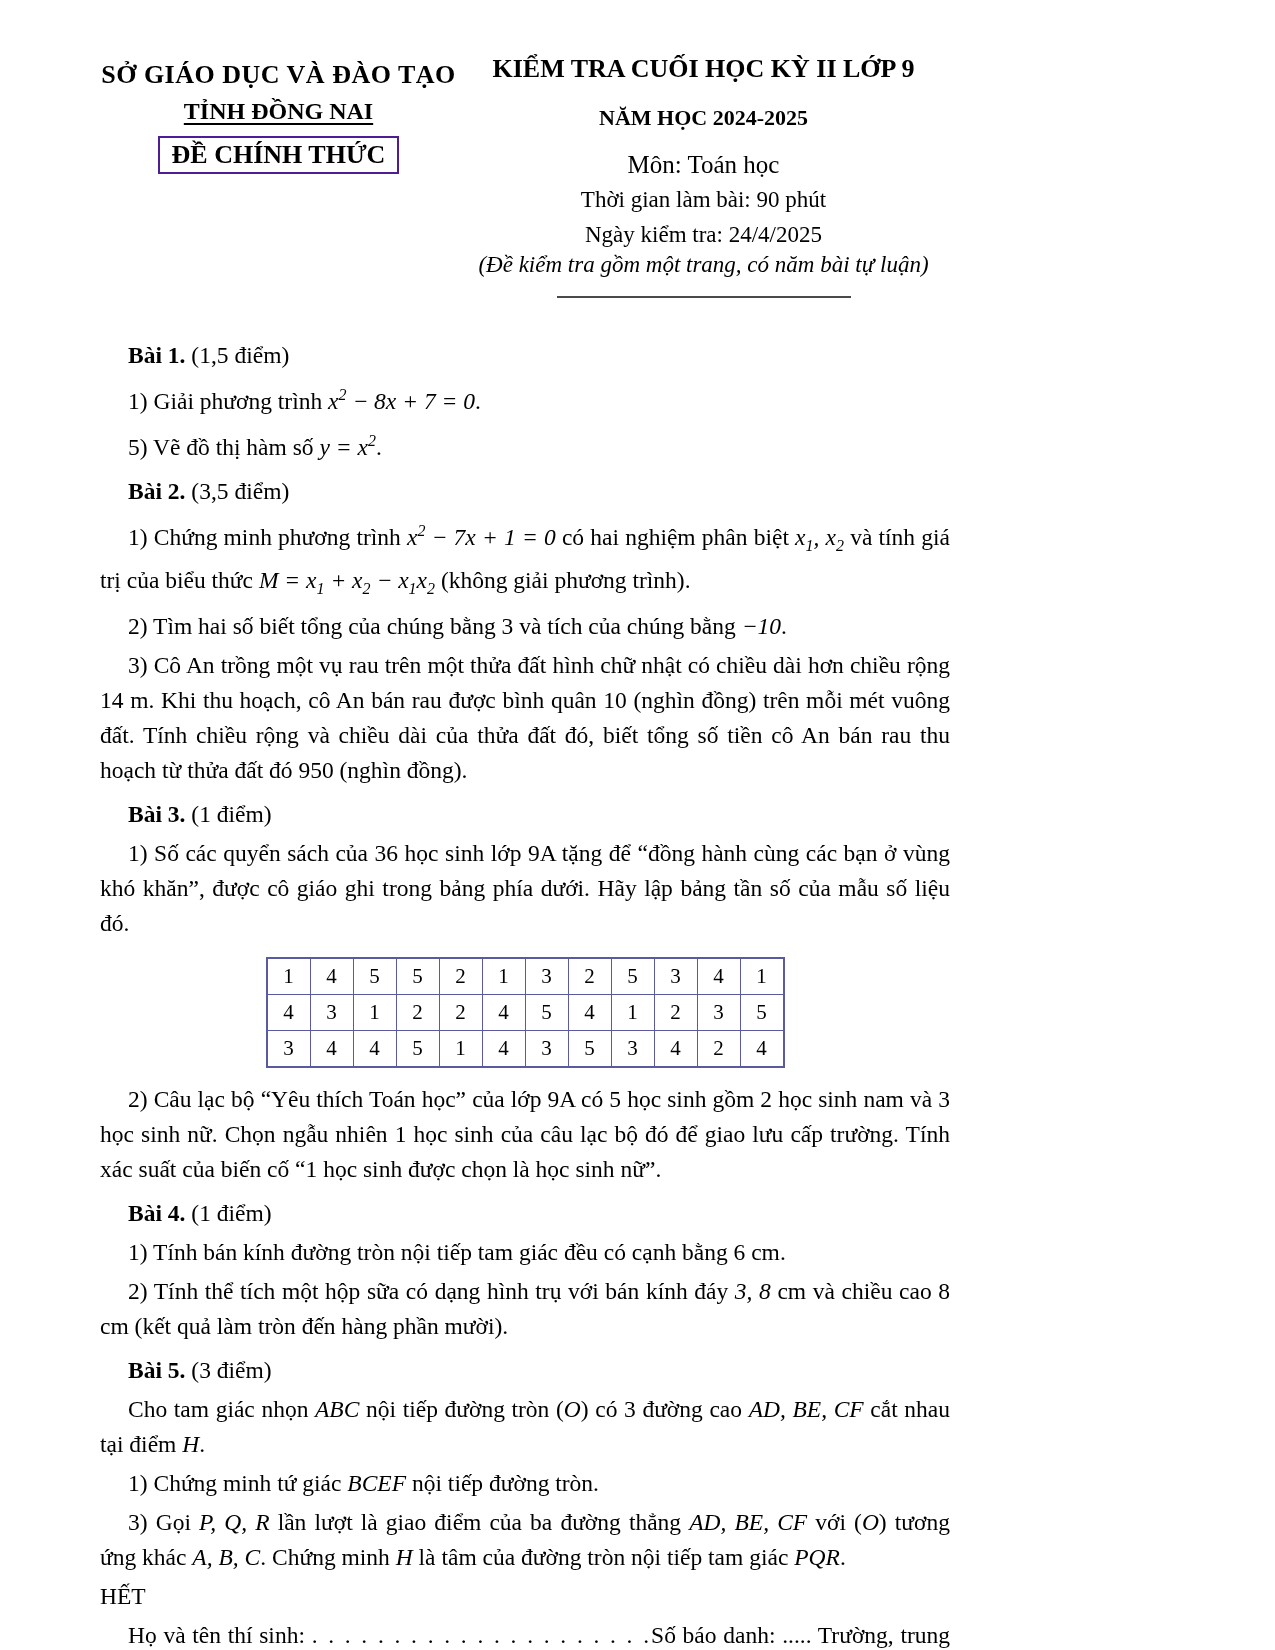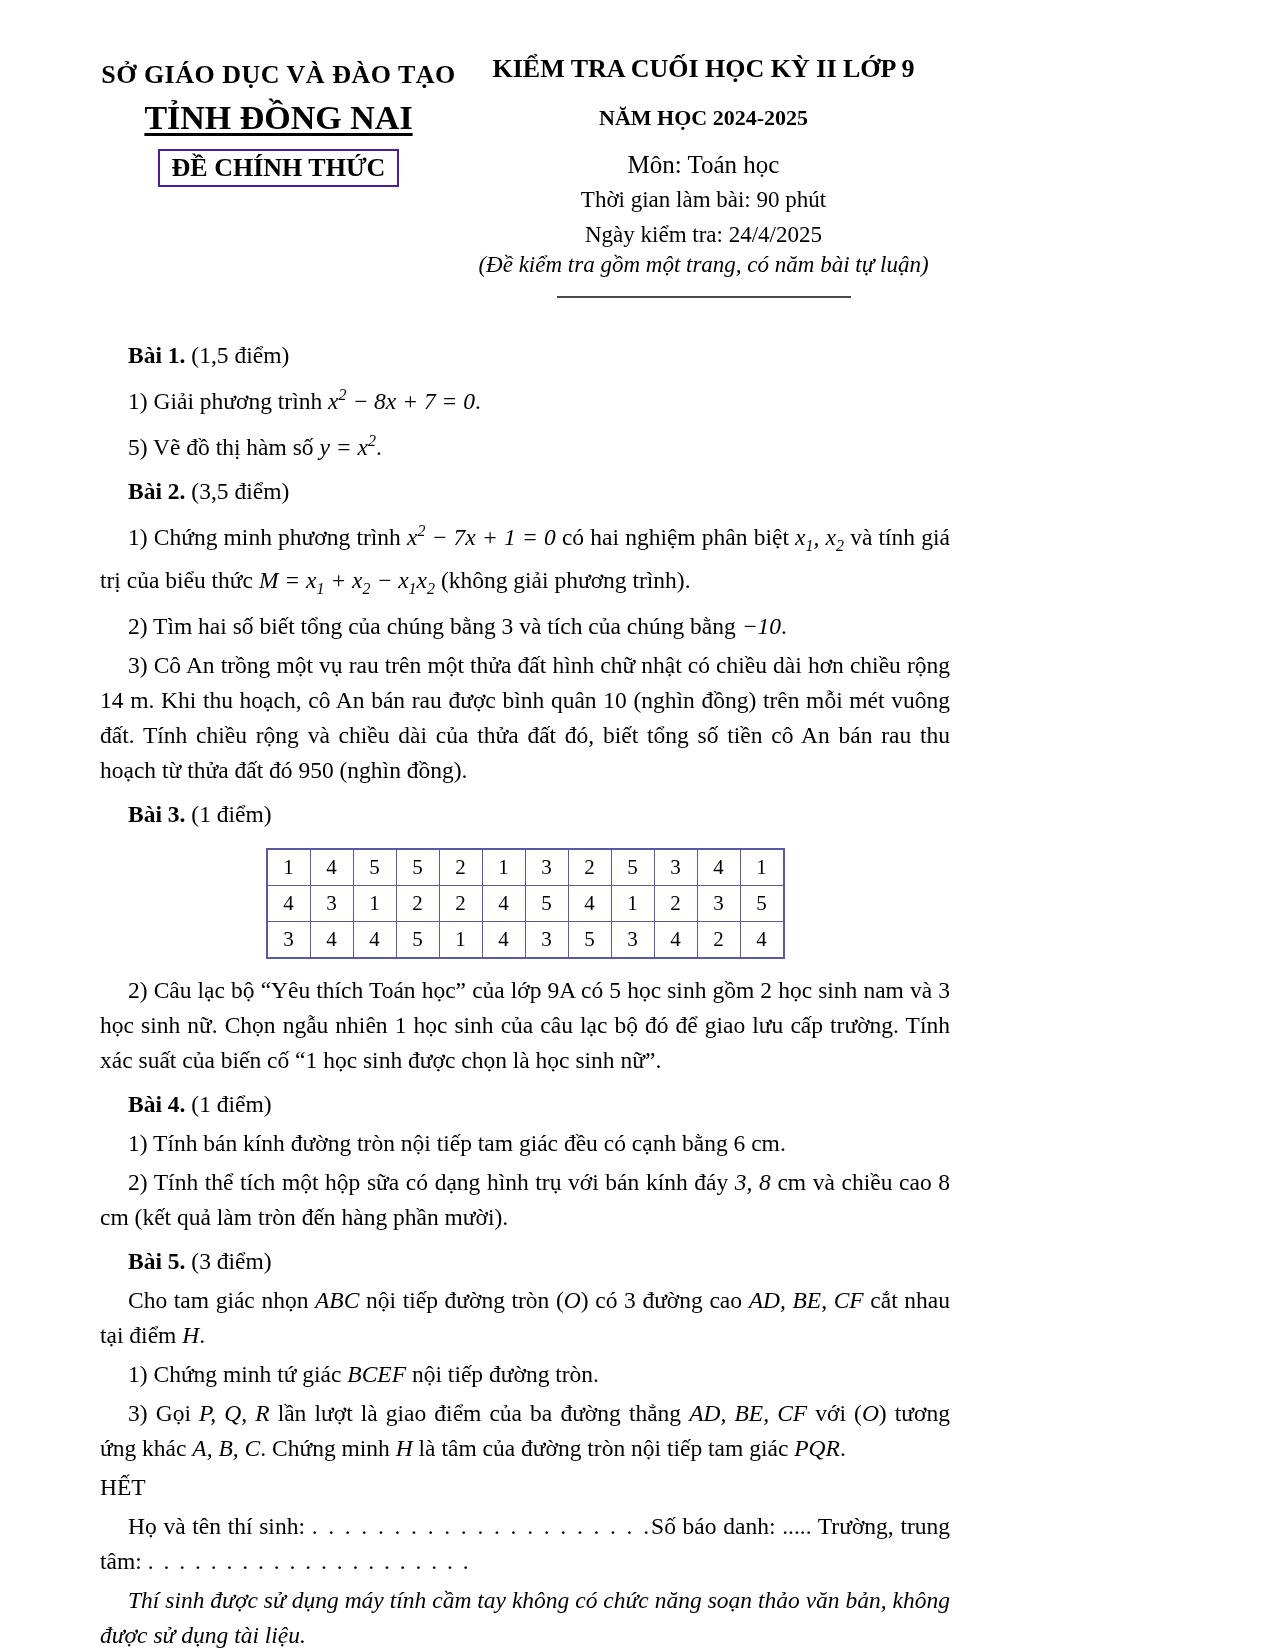--- a/index.html
+++ b/index.html
@@ -11,21 +11,21 @@
   .page{
     box-sizing:border-box;width:1045px;height:1650px;
     padding:52px 95px 0 100px;
   }
   
   .header{display:flex;align-items:flex-start;}
   .header-left{width:42%;text-align:center;padding-top:6px;}
   .header-right{width:58%;text-align:center;}
   .h-line{line-height:1.32;}
   .dept{font-size:26px;font-weight:bold;letter-spacing:.5px;}
-  .province{font-size:34px;font-weight:bold;text-decoration:underline;text-underline-offset:4px;margin-top:4px;}
+  .province{font-size:24px;font-weight:bold;text-decoration:underline;text-underline-offset:4px;margin-top:4px;}
   .official-box{
     display:inline-block;border:2px solid #4c1d95;padding:2px 12px;
     font-size:26px;font-weight:bold;margin-top:8px;
   }
   .title{font-size:26px;font-weight:bold;}
   .year{font-size:22px;font-weight:bold;margin-top:17px;}
   .subject{font-size:25px;font-weight:normal;margin-top:16px;}
   .duration,.exam-date{font-size:23px;margin-top:4px;}
   .note{font-size:23px;font-style:italic;margin-top:0;}
   .header-rule{border:none;border-top:2px solid #4a4a4a;width:294px;margin:16px auto 0;}
@@ -91,20 +91,21 @@
     <p class="para heading"><span class="r-b">Bài 1.</span><span> (1,5 điểm)</span></p>
     <p class="para"><span>1) Giải phương trình </span><span class="r-m">x</span><sup class="r-m r-sup">2</sup><span class="r-m"> − 8x + 7 = 0</span><span>.</span></p>
     <p class="para"><span>5) Vẽ đồ thị hàm số </span><span class="r-m">y = x</span><sup class="r-m r-sup">2</sup><span>.</span></p>
 
     <p class="para heading"><span class="r-b">Bài 2.</span><span> (3,5 điểm)</span></p>
     <p class="para"><span>1) Chứng minh phương trình </span><span class="r-m">x</span><sup class="r-m r-sup">2</sup><span class="r-m"> − 7x + 1 = 0</span><span> có hai nghiệm phân biệt </span><span class="r-m">x</span><sub class="r-m r-sub">1</sub><span class="r-m">, x</span><sub class="r-m r-sub">2</sub><span> và tính giá trị của biểu thức </span><span class="r-m">M = x</span><sub class="r-m r-sub">1</sub><span class="r-m"> + x</span><sub class="r-m r-sub">2</sub><span class="r-m"> − x</span><sub class="r-m r-sub">1</sub><span class="r-m">x</span><sub class="r-m r-sub">2</sub><span> (không giải phương trình).</span></p>
     <p class="para"><span>2) Tìm hai số biết tổng của chúng bằng 3 và tích của chúng bằng </span><span class="r-m">−10</span><span>.</span></p>
     <p class="para"><span>3) Cô An trồng một vụ rau trên một thửa đất hình chữ nhật có chiều dài hơn chiều rộng 14 m. Khi thu hoạch, cô An bán rau được bình quân 10 (nghìn đồng) trên mỗi mét vuông đất. Tính chiều rộng và chiều dài của thửa đất đó, biết tổng số tiền cô An bán rau thu hoạch từ thửa đất đó 950 (nghìn đồng).</span></p>
 
     <p class="para heading"><span class="r-b">Bài 3.</span><span> (1 điểm)</span></p>
+    <p class="para"><span>1) Số các quyển sách của 36 học sinh lớp 9A tặng để “đồng hành cùng các bạn ở vùng khó khăn”, được cô giáo ghi trong bảng phía dưới. Hãy lập bảng tần số của mẫu số liệu đó.</span></p>
 
     <div class="table-wrap">
       <table class="data-table">
         <tbody data-table="problems.p3.table.rows">
             <tr>
               <td>1</td>
               <td>4</td>
               <td>5</td>
               <td>5</td>
               <td>2</td>

